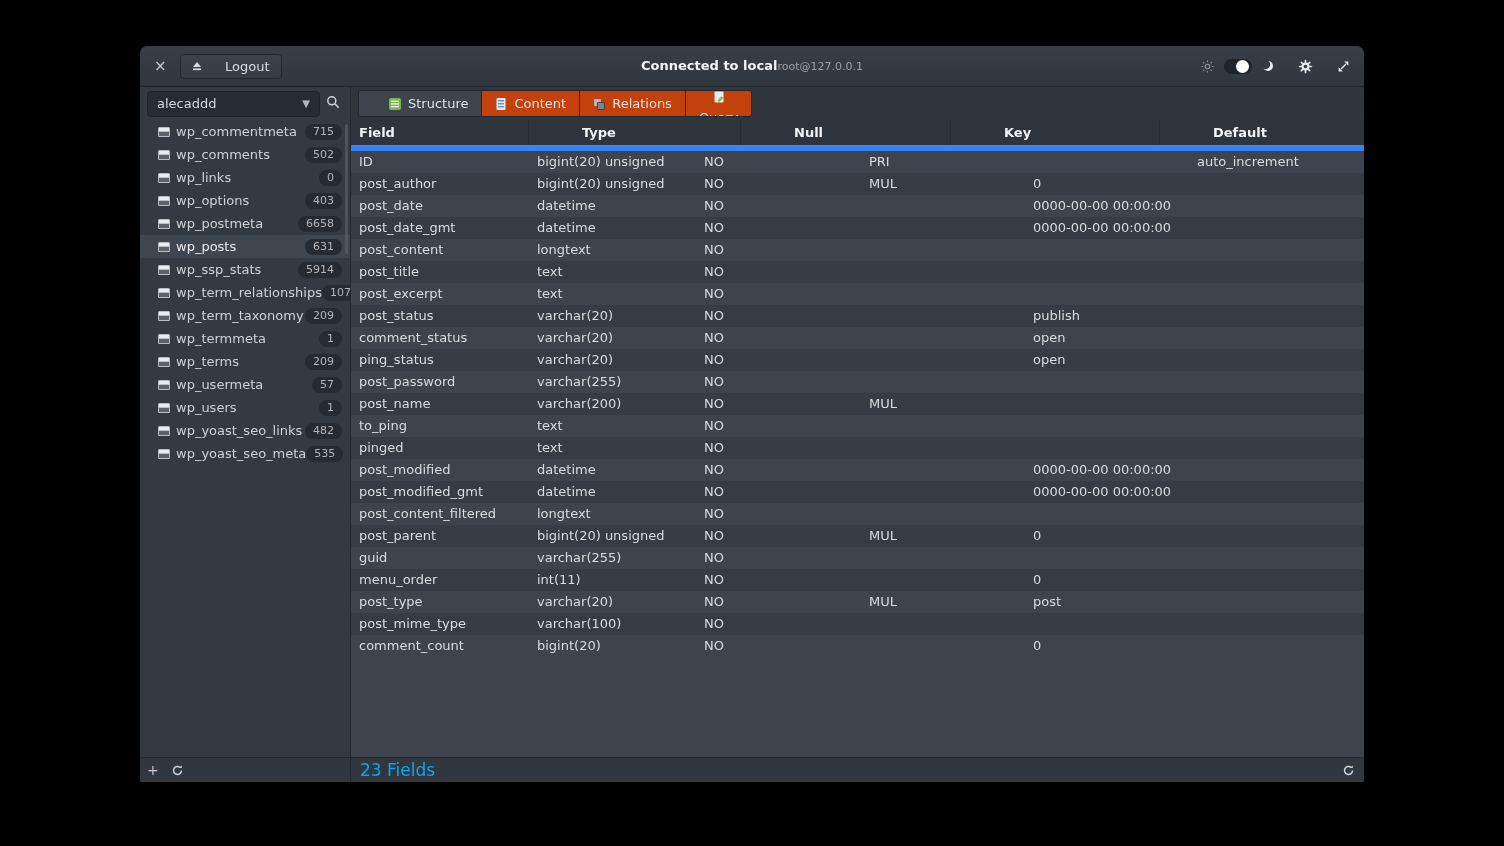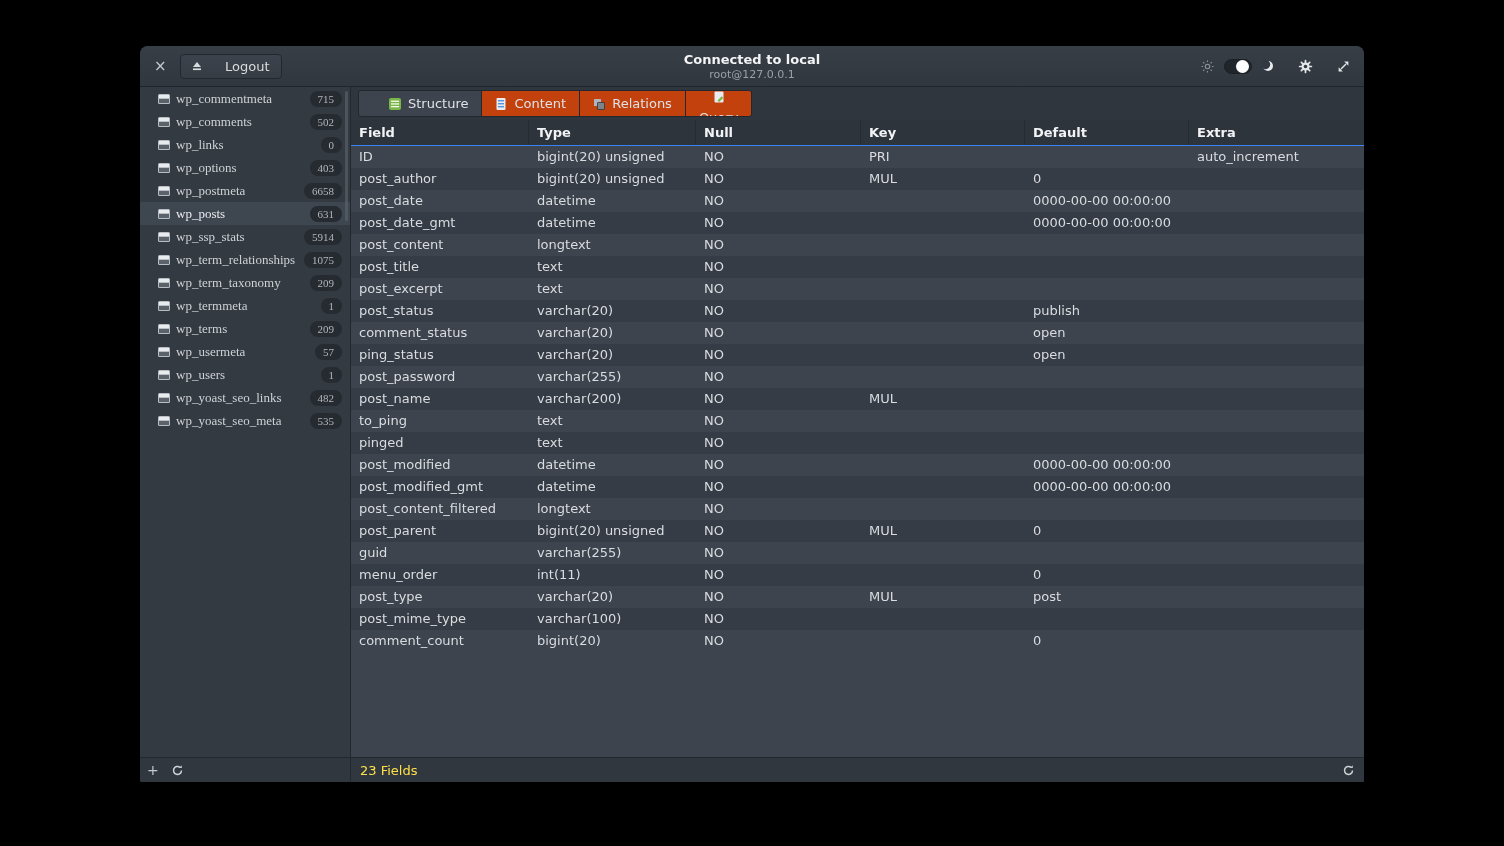--- a/index.html
+++ b/index.html
@@ -19,21 +19,21 @@
     flex:0 0 41px; display:flex; align-items:center; position:relative;
     background:linear-gradient(#383e46,#31373f); border-bottom:1px solid #20252b;
     padding:0 14px;
   }
   .close-btn { color:#c7cace; font-size:15px; line-height:1; cursor:default; width:18px; text-align:left; }
   .logout-btn {
     margin-left:8px; height:25px; display:flex; align-items:center; gap:23px;
     background:linear-gradient(#3d434c,#363c44); border:1px solid #23282e;
     border-radius:4px; padding:0 11px; color:#d8dbde; font-size:13px;
   }
-  .titlebox { position:absolute; left:0; right:0; top:0; bottom:0; display:flex; flex-direction:column; align-items:center; justify-content:center; pointer-events:none; }
+  .titlebox { position:absolute; left:0; right:0; top:0; bottom:0; display:flex; align-items:center; justify-content:center; pointer-events:none; }
   .title { font-size:13px; font-weight:bold; color:#f3f4f6; line-height:16px; }
   .subtitle { font-size:11px; color:#9aa0a6; line-height:13px; }
   .hb-right { margin-left:auto; display:flex; align-items:center; gap:10px; z-index:2; }
   .toggle-track {
     width:28px; height:15px; border-radius:8px; background:#20252b;
     border:1px solid #1b2026; position:relative;
   }
   .toggle-knob { position:absolute; top:0.5px; left:11px; width:13px; height:13px; border-radius:50%; background:#fff; }
   .hb-icon { display:flex; align-items:center; }
   .gap-l { margin-left:14px; }
@@ -43,21 +43,21 @@
   .sidebar { flex:0 0 211px; width:211px; display:flex; flex-direction:column; background:#343a42; border-right:1px solid #23282e; }
   .search-row { flex:0 0 33px; display:flex; align-items:center; padding:0 4px 0 7px; }
   .combo {
     flex:1; height:26px; background:#262c33; border:1px solid #1e2328; border-radius:4px;
     display:flex; align-items:center; padding:0 9px; color:#d5d8dc; font-size:13px;
   }
   .combo .chev { margin-left:auto; color:#b4b8be; font-size:10px; }
   .search-btn { width:26px; display:flex; justify-content:center; align-items:center; height:26px; }
   .tables-label { padding:9px 11px 3px 11px; font-size:12.5px; font-weight:bold; color:#eef0f3; letter-spacing:.2px; }
   .tables-list { flex:1; overflow:hidden; position:relative; }
-  .tbl-item { height:23px; display:flex; align-items:center; padding:0 8px 0 18px; font-size:13px; color:#ced2d6; white-space:nowrap;font-family:Liberation Serif, serif; }
+  .tbl-item { height:23px; display:flex; align-items:center; padding:0 8px 0 18px; font-size:13px; color:#ced2d6; white-space:nowrap; }
   .tbl-item.selected { background:#3e4650; color:#e9ecef; }
   .tbl-icon { flex:0 0 12px; margin-right:6px; display:flex; }
   .tbl-badge {
     margin-left:auto; background:#262b31; color:#b2b6bb; font-size:11px;
     height:16px; line-height:16px; border-radius:8px; padding:0 8px;
   }
   .side-scrollbar { position:absolute; right:2px; top:4px; width:3px; height:130px; border-radius:2px; background:#596068; opacity:.7; }
   .sidebar-footer, .main-footer {
     flex:0 0 25px; border-top:1px solid #23282e; background:#31373e;
     display:flex; align-items:center;
@@ -66,33 +66,33 @@
   .plus-btn { color:#c4c8cd; font-size:14px; line-height:1; }
   
   .main { flex:1; min-width:0; display:flex; flex-direction:column; background:#3e444d; }
   .tabs-row { flex:0 0 33px; background:#30363e; display:flex; align-items:center; padding-left:7px; }
   .tabs-group { display:flex; height:27px; border:1px solid #23282e; border-radius:3px; overflow:hidden; }
   .tab { display:flex; align-items:center; gap:7px; padding:0 13px; font-size:13px; color:#dfe2e6; background:#c2410c; border-right:1px solid #23282e; }
   .tab:last-child { border-right:none;flex-direction:column; }
   .tab.active { background:#3d444d;padding-left:30px; }
   .tab-icon { display:flex; }
   .grid-cols { display:grid; grid-template-columns:178px 167px 165px 164px 164px 1fr; }
-  .grid-header { flex:0 0 26px; background:#2e343c; border-bottom:1px solid #3b82f6; }
+  .grid-header { flex:0 0 26px; background:#2e343c; border-bottom:6px solid #3b82f6;gap:45px; }
   .grid-header > div {
     font-size:13px; font-weight:bold; color:#f1f3f5; line-height:25px; padding:0 8px;
     border-right:1px solid #272c32; white-space:nowrap; overflow:hidden;
   }
   .grid-header > div:last-child { border-right:none; }
   .rows { flex:0 0 auto; }
   .t-row { height:22px; align-items:center; font-size:13px; color:#d9dce0; }
   .t-row:nth-child(odd)  { background:#3e444d; }
   .t-row:nth-child(even) { background:#363c45; }
   .t-row > div { padding:0 8px; white-space:nowrap; overflow:hidden; line-height:22px; }
   .filler { flex:1; background:#3e444d; }
-  .main-footer { padding:0 9px; font-size:13px; color:#fde047; }
+  .main-footer { padding:0 9px; font-size:17px; color:#0ea5e9; }
   .main-footer .refresh { margin-left:auto; display:flex; }
 </style>
 </head>
 <body>
 
 <div class="window">
 
   <div class="headerbar">
     <span class="close-btn">×</span>
     <div class="logout-btn">
@@ -149,20 +149,34 @@
           <path d="M7.2 1.6 h4.2 v4.2 z" fill="#e4e7ea"></path>
           <path d="M1.6 7.2 v4.2 h4.2 z" fill="#e4e7ea"></path>
         </svg>
       </span>
     </div>
   </div>
 
   <div class="body-row">
 
     <div class="sidebar">
+      <div class="search-row">
+        <div class="combo">
+          <span>alecaddd</span>
+          <span class="chev">▼</span>
+        </div>
+        <div class="search-btn">
+          <span>
+            <svg width="14" height="14" viewBox="0 0 14 14" fill="none" stroke="#cfd3d7" stroke-width="1.5">
+              <circle cx="5.8" cy="5.8" r="4"></circle>
+                <line x1="8.8" y1="8.8" x2="12.6" y2="12.6"></line>
+            </svg>
+          </span>
+        </div>
+      </div>
       <div class="tables-list">
         <div class="side-scrollbar"></div>
       <div class="tbl-item">
     <span class="tbl-icon">
       <svg width="12" height="10" viewBox="0 0 12 10">
                 <rect width="12" height="10" rx="1.5" fill="#b9bec4"></rect>
                 <rect x="1" y="1" width="10" height="3" fill="#e9ecef"></rect>
                 <rect x="1" y="5" width="10" height="4" fill="#5c6269"></rect>
               </svg>
     </span>

